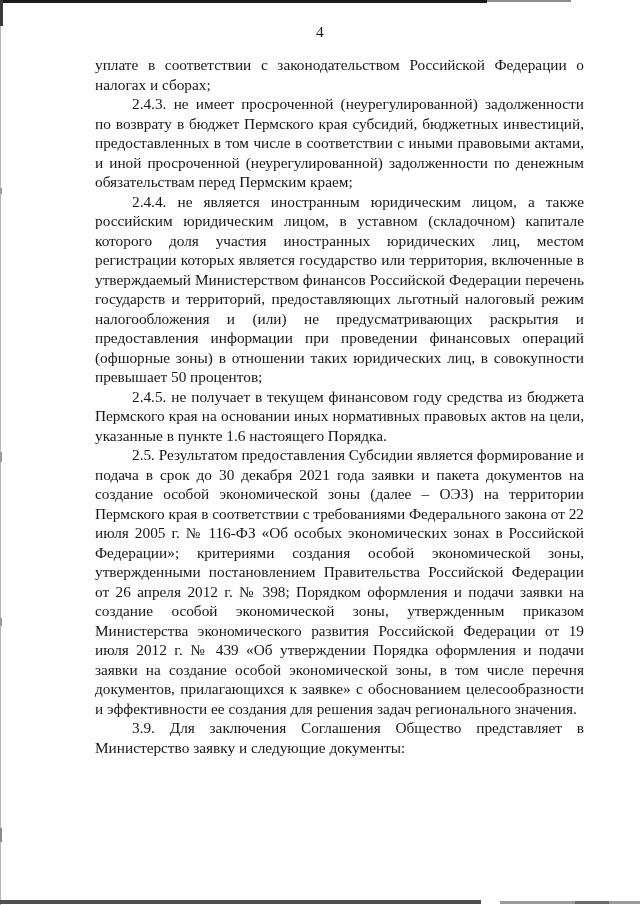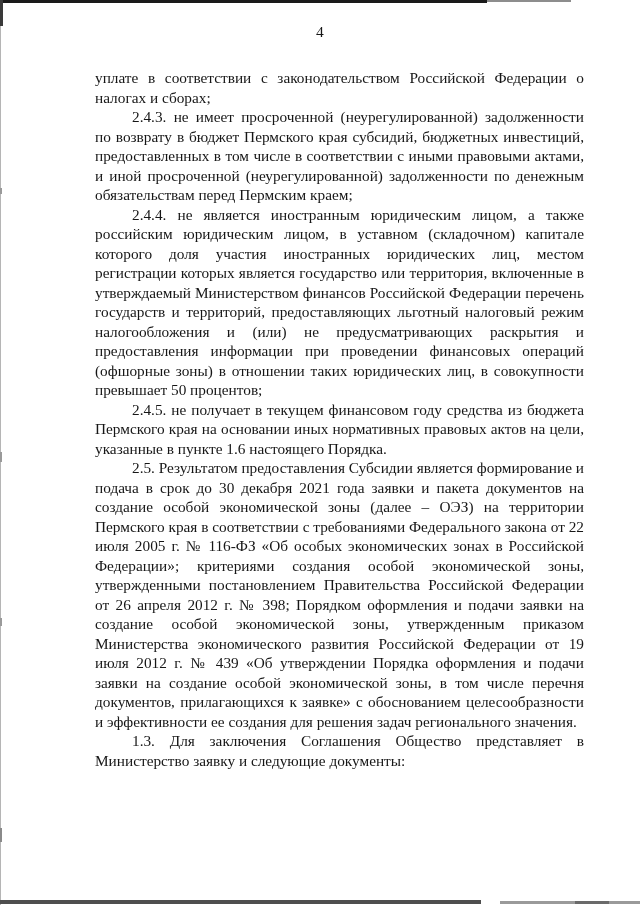--- a/index.html
+++ b/index.html
@@ -20,21 +20,21 @@
     position: absolute;
     top: 23px;
     left: 0;
     width: 640px;
     text-align: center;
     font-size: 15.5px;
     letter-spacing: 0.3px;
   }
   .doc {
     position: absolute;
-    top: 68px;
+    top: 55px;
     left: 95px;
     width: 489px;
     font-size: 15.3px;
     line-height: 19.5px;
     text-align: justify;
     text-justify: inter-word;
   }
   .doc p {
     margin: 0;
     padding: 0;
@@ -67,21 +67,21 @@
 <div class="page">
 
   <div class="page-number">4</div>
 
   <div class="doc">
     <p class="continuation">уплате в соответствии с законодательством Российской Федерации о налогах и сборах;</p>
     <p>2.4.3. не имеет просроченной (неурегулированной) задолженности по возврату в бюджет Пермского края субсидий, бюджетных инвестиций, предоставленных в том числе в соответствии с иными правовыми актами, и иной просроченной (неурегулированной) задолженности по денежным обязательствам перед Пермским краем;</p>
     <p>2.4.4. не является иностранным юридическим лицом, а также российским юридическим лицом, в уставном (складочном) капитале которого доля участия иностранных юридических лиц, местом регистрации которых является государство или территория, включенные в утверждаемый Министерством финансов Российской Федерации перечень государств и территорий, предоставляющих льготный налоговый режим налогообложения и (или) не предусматривающих раскрытия и предоставления информации при проведении финансовых операций (офшорные зоны) в отношении таких юридических лиц, в совокупности превышает 50 процентов;</p>
     <p>2.4.5. не получает в текущем финансовом году средства из бюджета Пермского края на основании иных нормативных правовых актов на цели, указанные в пункте 1.6 настоящего Порядка.</p>
     <p>2.5. Результатом предоставления Субсидии является формирование и подача в срок до 30 декабря 2021 года заявки и пакета документов на создание особой экономической зоны (далее – ОЭЗ) на территории Пермского края в соответствии с требованиями Федерального закона от 22 июля 2005 г. № 116-ФЗ «Об особых экономических зонах в Российской Федерации»; критериями создания особой экономической зоны, утвержденными постановлением Правительства Российской Федерации от 26 апреля 2012 г. № 398; Порядком оформления и подачи заявки на создание особой экономической зоны, утвержденным приказом Министерства экономического развития Российской Федерации от 19 июля 2012 г. № 439 «Об утверждении Порядка оформления и подачи заявки на создание особой экономической зоны, в том числе перечня документов, прилагающихся к заявке» с обоснованием целесообразности и эффективности ее создания для решения задач регионального значения.</p>
-    <p>1.3. Для заключения Соглашения Общество представляет в Министерство заявку и следующие документы:</p>
+    <p>3.9. Для заключения Соглашения Общество представляет в Министерство заявку и следующие документы:</p>
   </div>
 
   <div class="edge edge-top-dark"></div>
   <div class="edge edge-top-gray"></div>
   <div class="edge edge-left-line"></div>
   <div class="edge edge-left-dark"></div>
   <div class="tick tick-1"></div>
   <div class="tick tick-2"></div>
   <div class="tick tick-3"></div>
   <div class="tick tick-4"></div>

